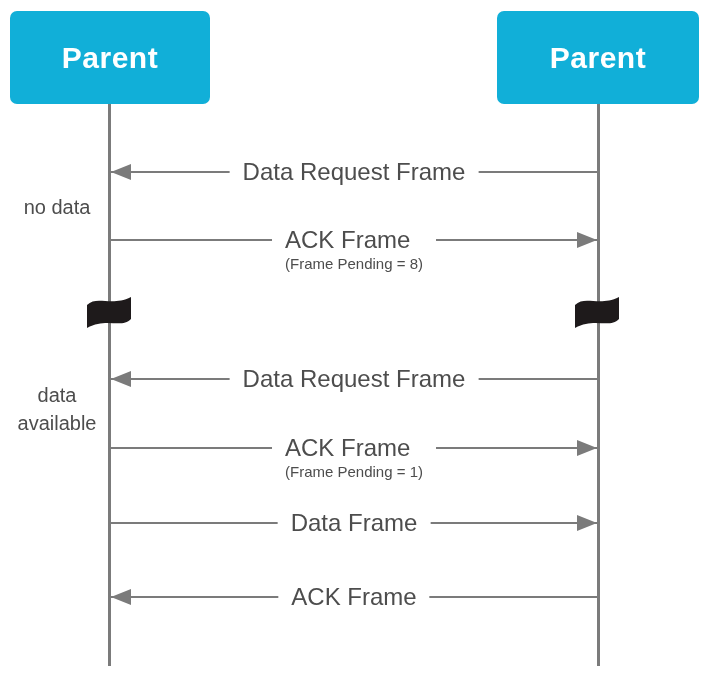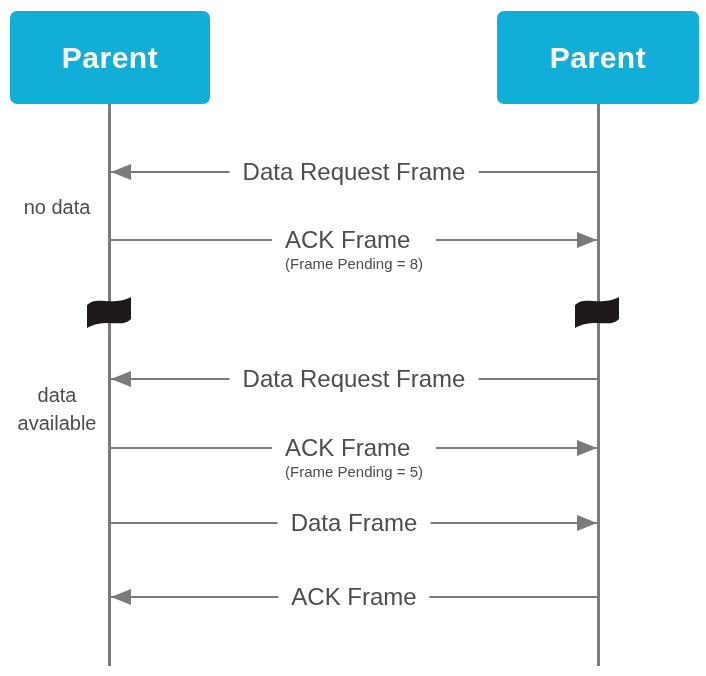--- a/index.html
+++ b/index.html
@@ -171,21 +171,21 @@
       <div class="msg-main">Data Request Frame</div>
 
     </div>
   </div>
 
   <div class="msg" style="top:448px">
     <div class="msg-line"></div>
     <div class="arrowhead right"></div>
     <div class="msg-label">
       <div class="msg-main">ACK Frame</div>
-      <div class="msg-sub">(Frame Pending = 5)</div>
+      <div class="msg-sub">(Frame Pending = 1)</div>
     </div>
   </div>
 
   <div class="msg" style="top:523px">
     <div class="msg-line"></div>
     <div class="arrowhead right"></div>
     <div class="msg-label">
       <div class="msg-main">Data Frame</div>
 
     </div>

